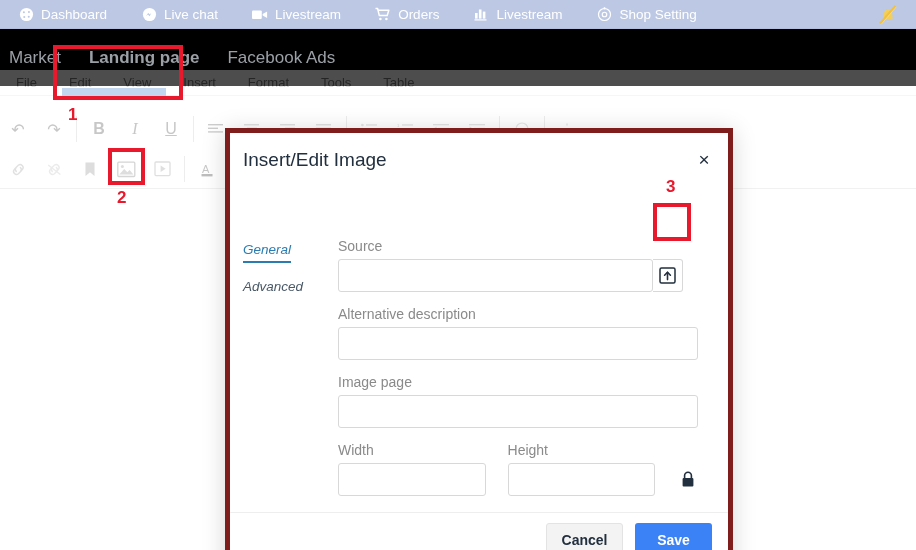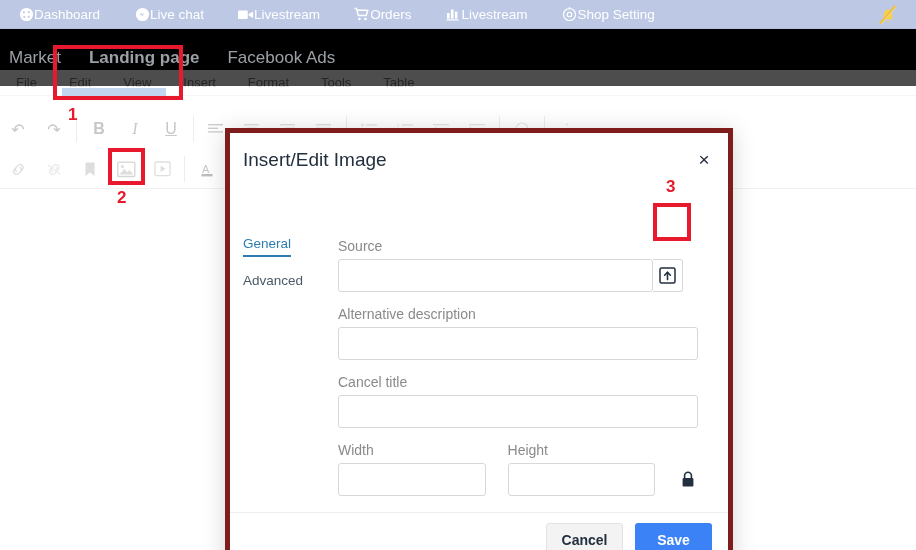--- a/index.html
+++ b/index.html
@@ -13,21 +13,21 @@
 
   
   .topbar {
     position: absolute; left: 0; top: 0; width: 916px; height: 29px;
     background: #bcc8e4;
     display: flex; align-items: center;
     padding-left: 18px;
     border-bottom: 1px solid #b3bfdc;
   }
   .nav-item {
-    display: flex; align-items: center; 
+    display: flex; align-items: center; gap: 7px;
     margin-right: 34px;
     color: #ffffff;
     font-size: 13.5px;
     white-space: nowrap;
     cursor: pointer;
   }
   .nav-ico { display: inline-flex; width: 16px; height: 15px; align-items: center; justify-content: center; }
   .nav-ico svg { display:block; }
   .bell-slash {
     position: absolute; right: 16px; top: 4px;
@@ -123,22 +123,23 @@
   .dlg-title { font-size: 19px; color: #222f3e; font-weight: 400; }
   .dlg-close {
     position: absolute; right: 14px; top: 16px;
     width: 20px; height: 20px;
     display: flex; align-items: center; justify-content: center;
     font-size: 19px; color: #222f3e; cursor: pointer;
     line-height: 1;
   }
   .dlg-body { position: relative; padding: 0 13px 0 13px; height: 253px; }
   .side-tabs {
-    position: absolute; left: 13px; top: 48px;
+    position: absolute; left: 13px; top: 54px;
     width: 90px;
+    font-style: italic;
   }
   .side-tab {
     font-size: 13.5px; color: #5a6a7a;
     padding-bottom: 4px; margin-bottom: 14px;
     cursor: pointer; display: inline-block;
   }
   .side-tab.active { color: #2b7cb0; border-bottom: 2px solid #2b7cb0; }
   .side-tab.plain { color: #4a5a68; }
 
   .form-col { position: absolute; left: 108px; top: 52px; width: 360px; }
@@ -450,21 +451,21 @@
             </div>
           </div>
         </div>
 
         <div class="field-group">
           <label class="field-label">Alternative description</label>
           <input class="field-input" type="text" value="" placeholder="" style="">
         </div>
 
         <div class="field-group">
-          <label class="field-label">Cancel title</label>
+          <label class="field-label">Image page</label>
           <input class="field-input" type="text" value="" placeholder="" style="">
         </div>
 
         <div class="wh-row">
           <div class="wh-col">
             <label class="field-label">Width</label>
             <input class="field-input" type="text" value="" placeholder="" style="">
           </div>
           <div class="wh-col">
             <label class="field-label">Height</label>

